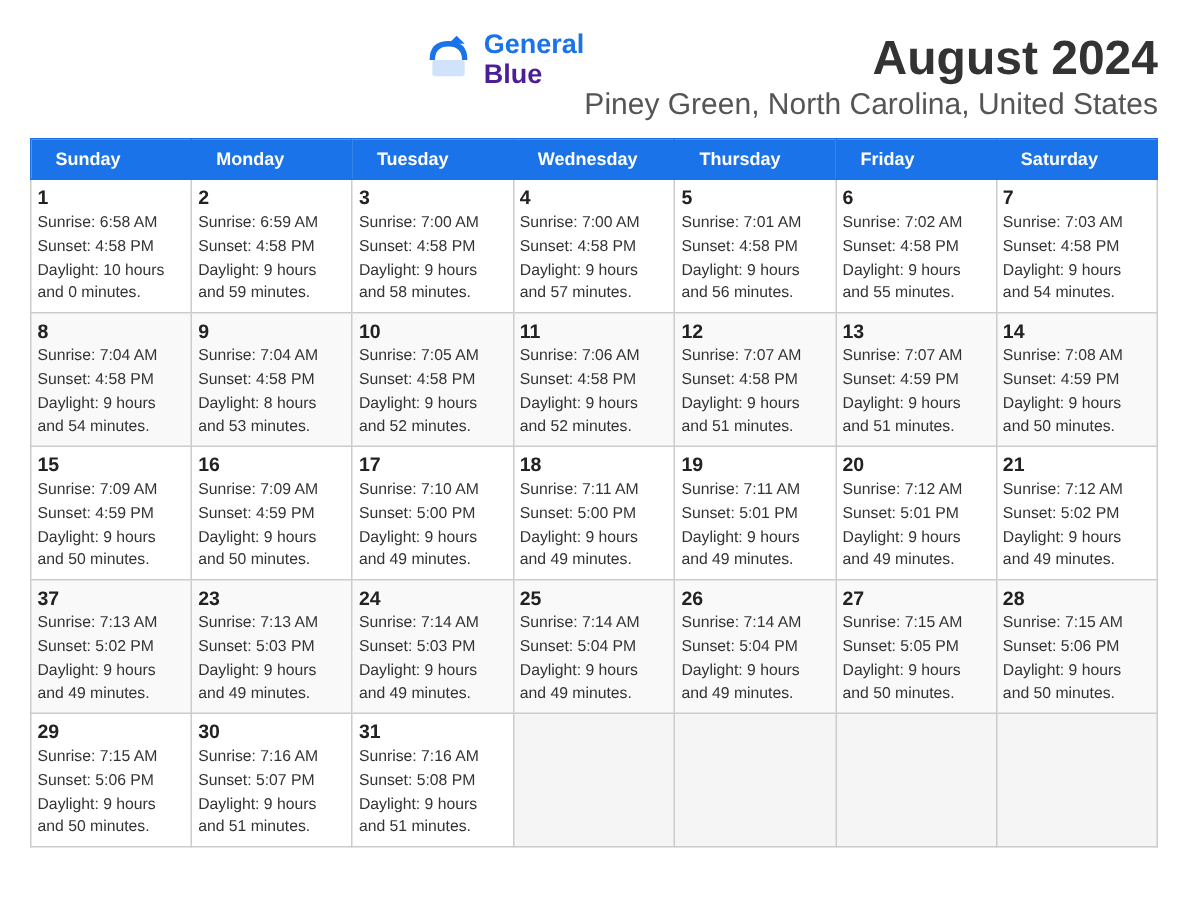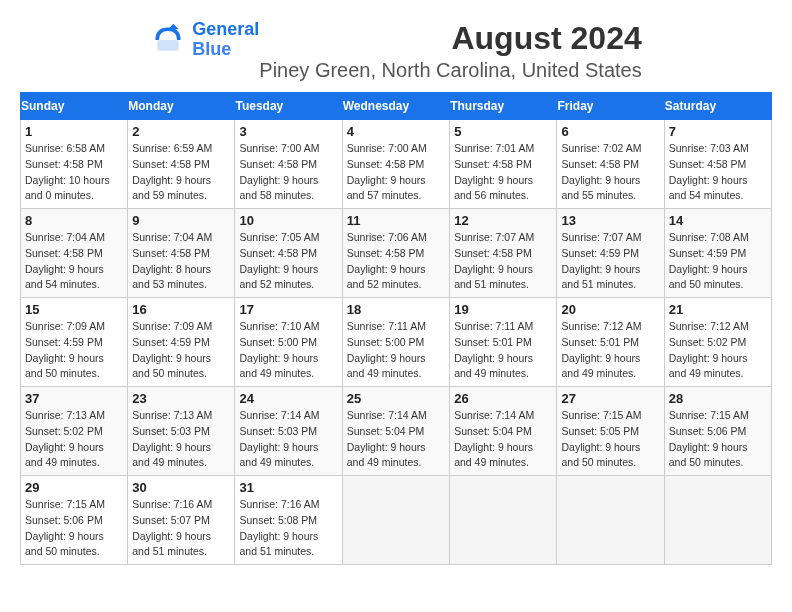--- a/index.html
+++ b/index.html
@@ -5,21 +5,21 @@
     * { box-sizing: border-box; margin: 0; padding: 0; }
     body {
       font-family: Arial, sans-serif;
       background: #fff;
       width: 792px;
       min-height: 612px;
       padding: 20px;
     }
     .header {
       display: flex;
-      justify-content: center;
+      justify-content: flex-end;
       align-items: flex-start;
       margin-bottom: 10px;
     }
     .logo {
       display: flex;
       align-items: center;
       gap: 6px;
     }
     .logo-text {
       font-size: 18px;
@@ -48,21 +48,21 @@
       margin-top: 2px;
     }
     .calendar {
       width: 100%;
       border-collapse: collapse;
       font-size: 11px;
     }
     .calendar th {
       background-color: #1a73e8;
       color: #fff;
-      padding: 6px 0;
+      padding: 6px 16px;
       text-align: left;
       font-size: 12px;
       font-weight: bold;
       border: 1px solid #1a73e8;
     }
     .calendar td {
       border: 1px solid #ccc;
       vertical-align: top;
       padding: 4px;
       width: 108px;
@@ -96,21 +96,21 @@
 
 <div class="header">
   <div class="logo">
     <svg class="logo-icon" viewBox="0 0 40 40" xmlns="http://www.w3.org/2000/svg">
       <path d="M8 20 Q8 8 20 8 Q32 8 32 20" fill="none" stroke="#1a73e8" stroke-width="4"></path>
       <path d="M20 8 L26 2 L32 8" fill="#1a73e8"></path>
       <rect x="8" y="20" width="24" height="12" rx="2" fill="#1a73e8" opacity="0.2"></rect>
     </svg>
     <div class="logo-text">
       <div><span>General</span></div>
-      <div style="color:#3b82f6;">Blue</div>
+      <div style="color:#4c1d95;">Blue</div>
     </div>
   </div>
   <div class="title-block">
     <div class="month-title">August 2024</div>
     <div class="location">Piney Green, North Carolina, United States</div>
   </div>
 </div>
 
 <table class="calendar">
   <thead>

